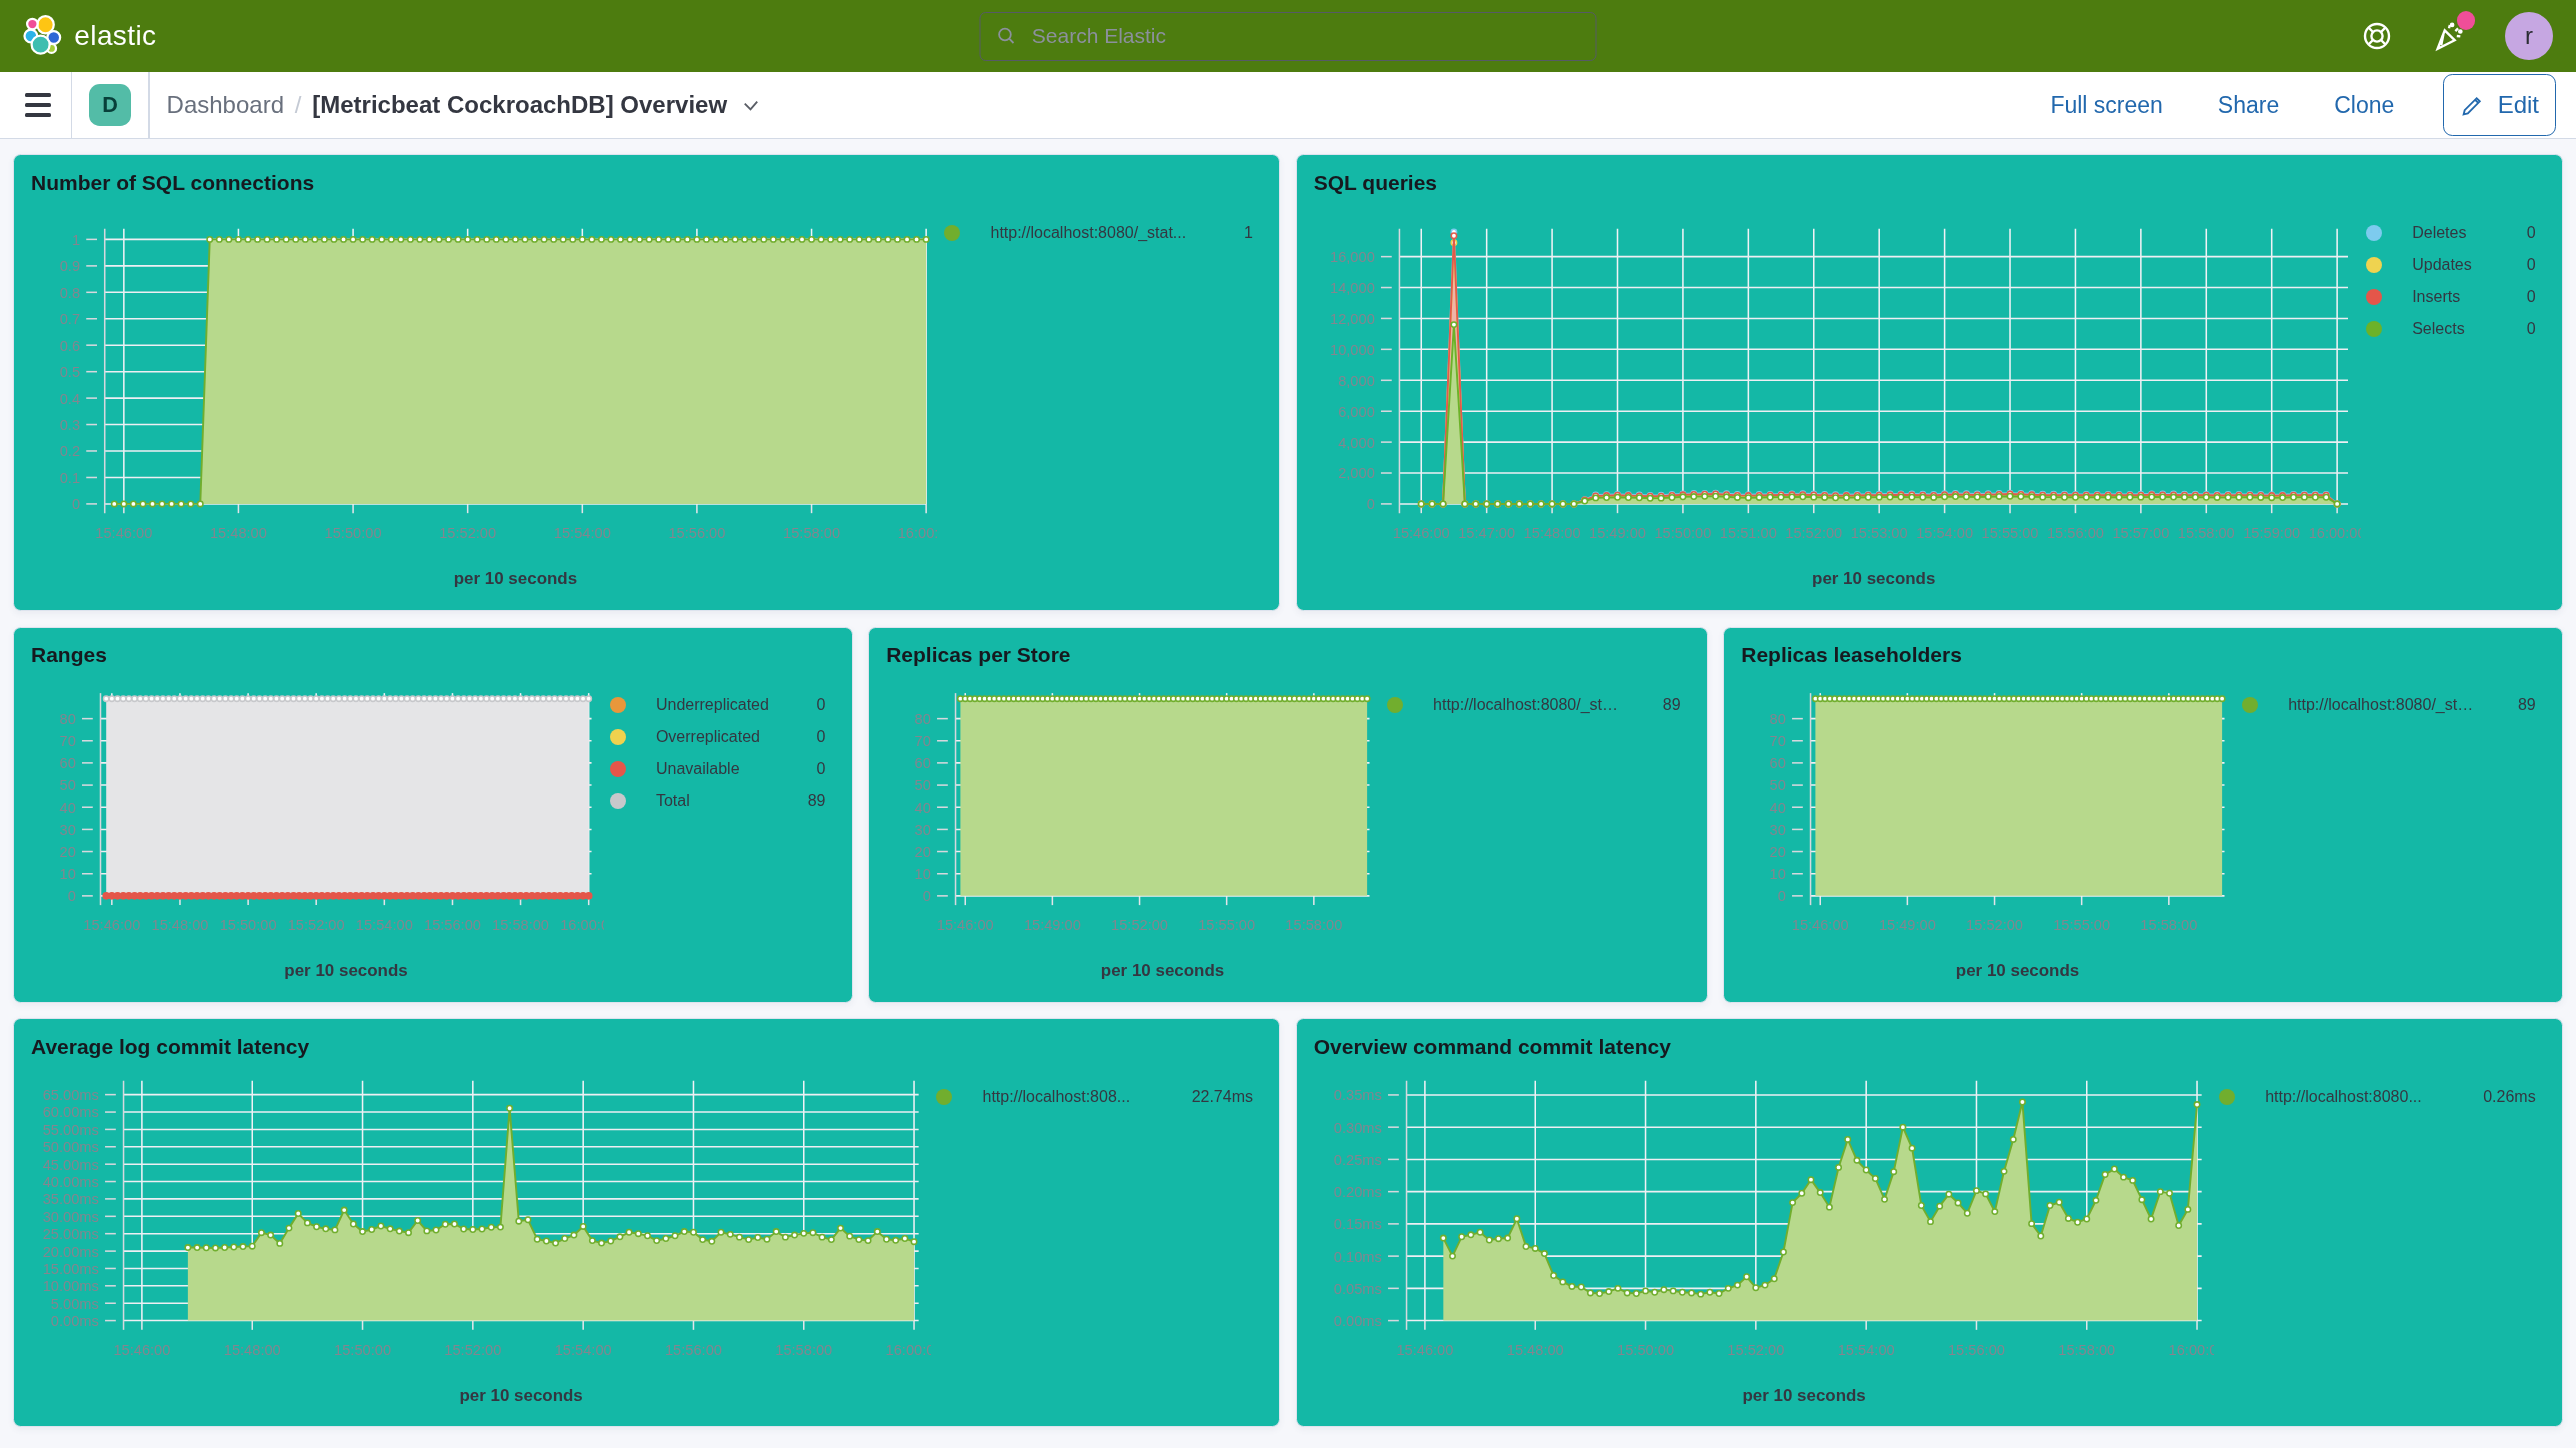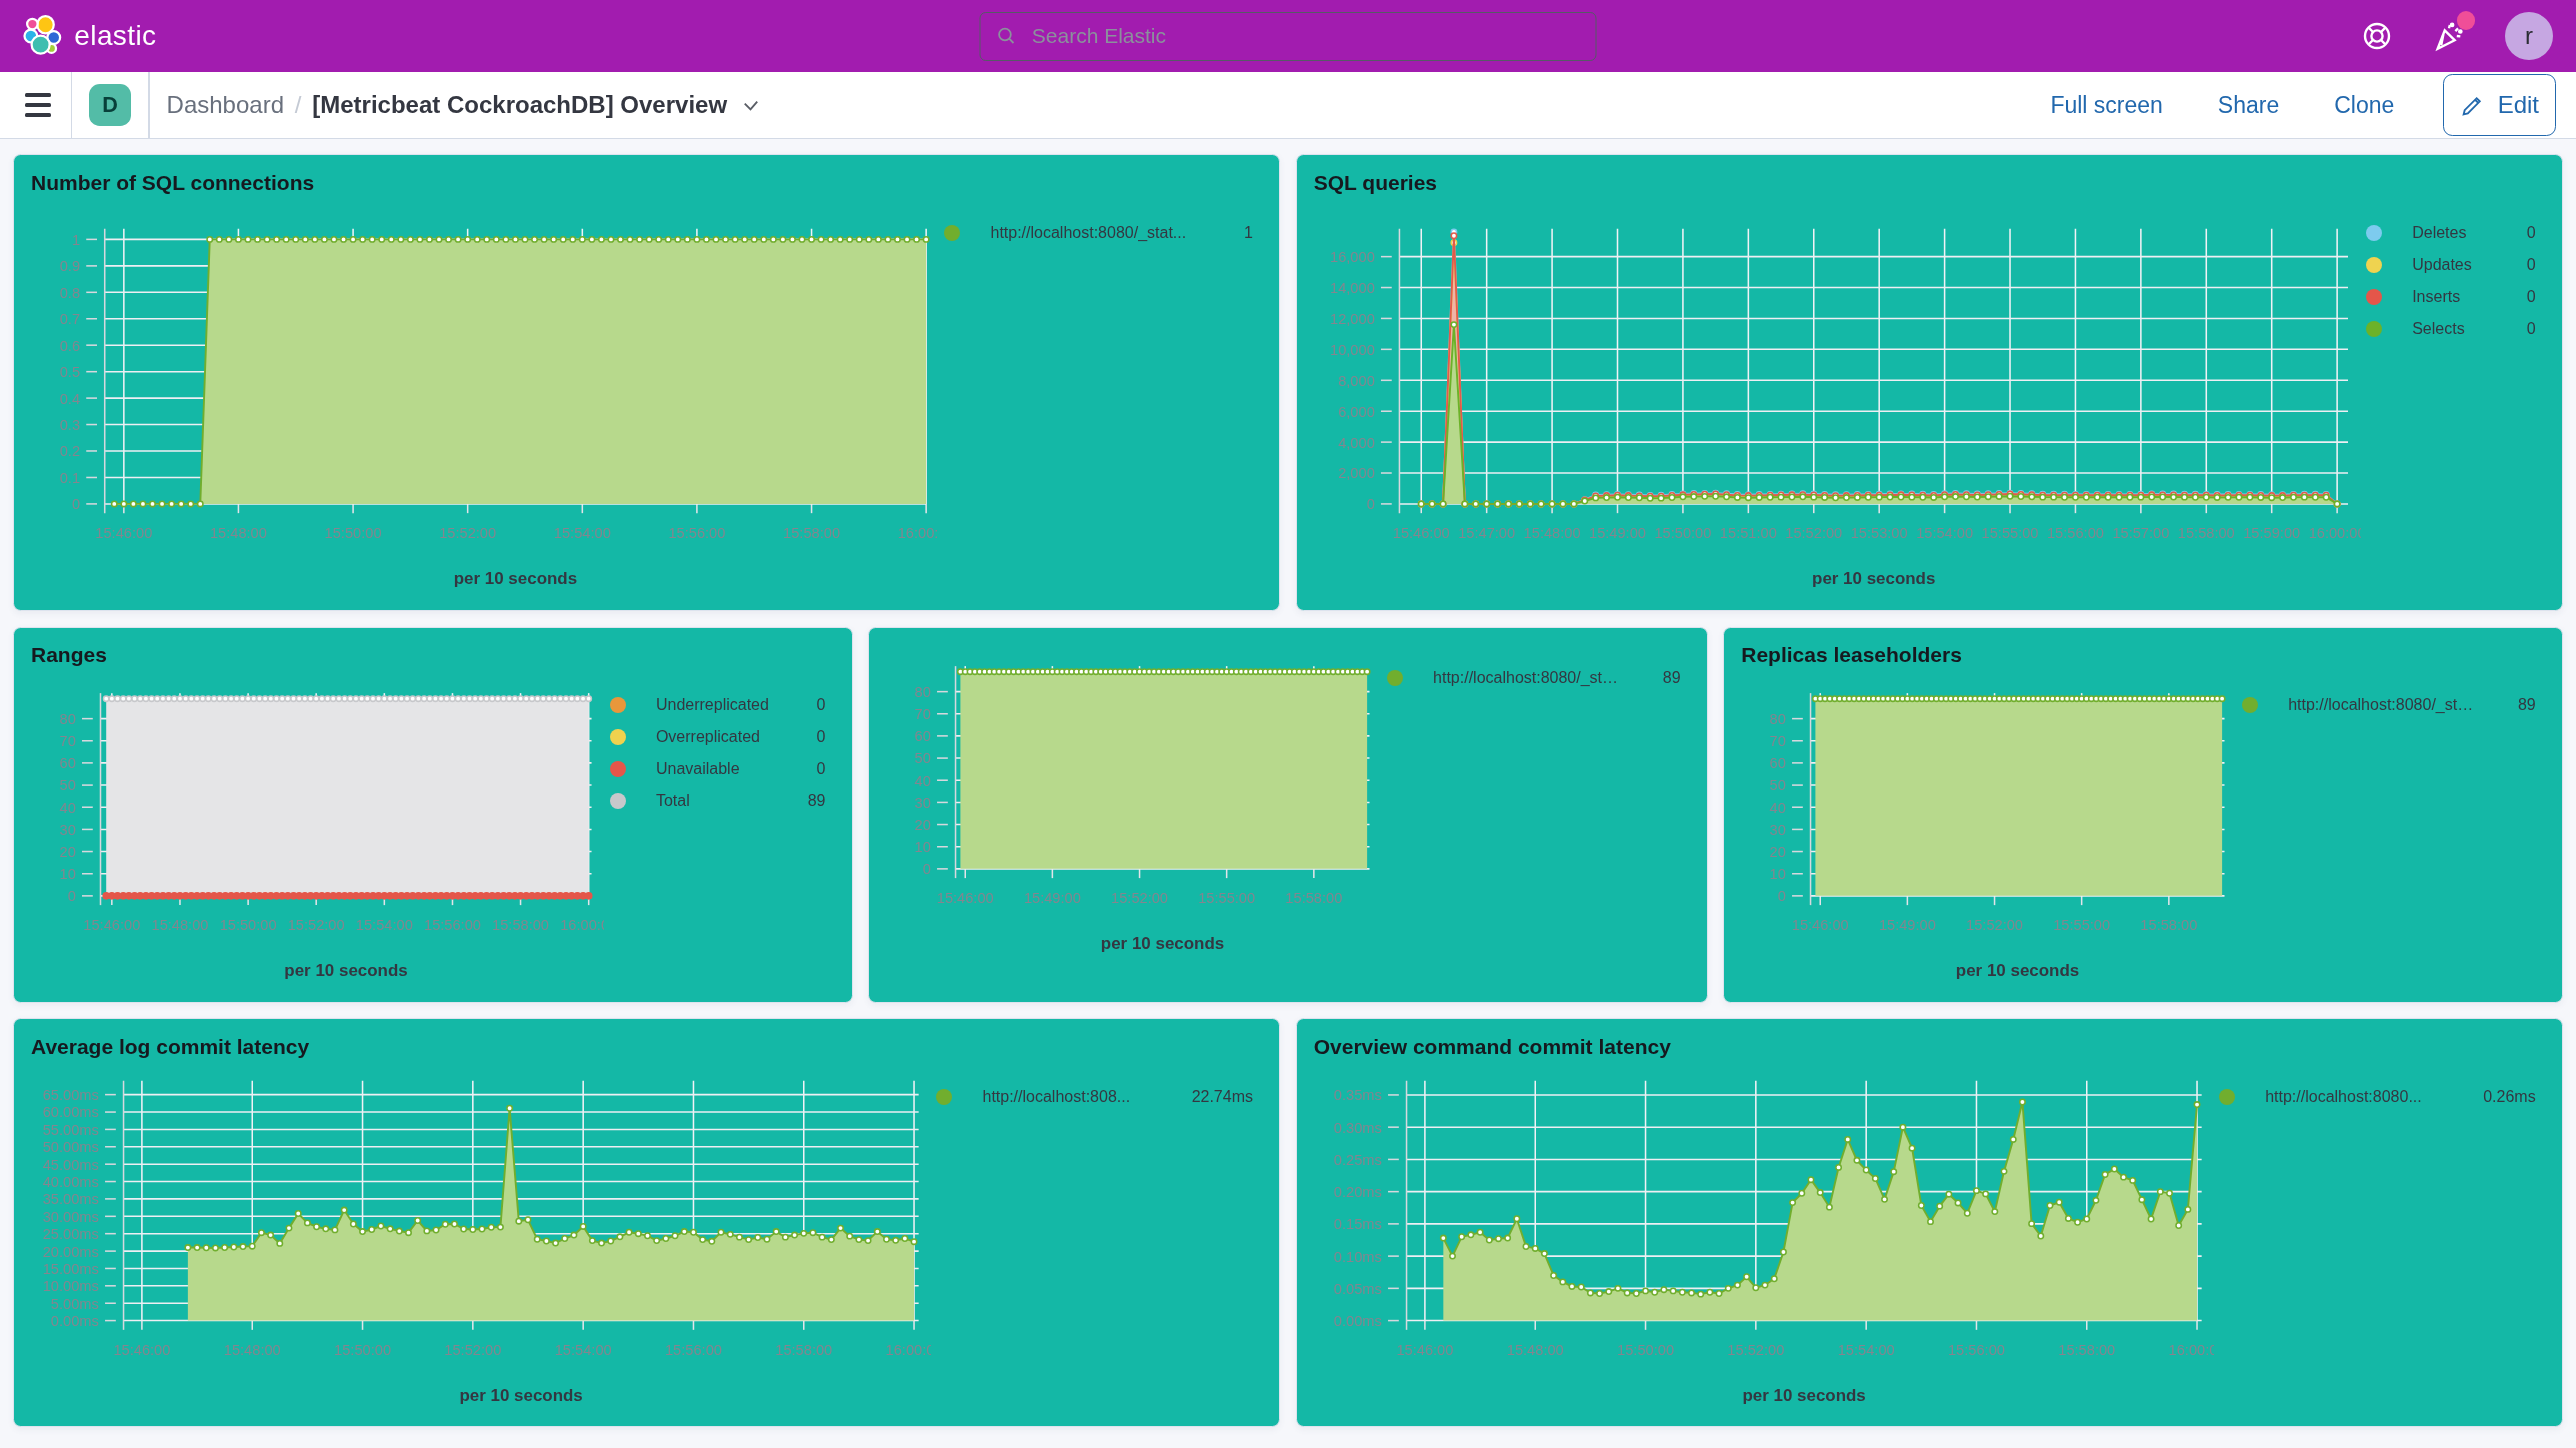--- a/index.html
+++ b/index.html
@@ -1,18 +1,18 @@
 <!DOCTYPE html>
 <html style="font-size:12.3px"><head>
 <meta charset="utf-8">
 <style>
   html,body{margin:0;padding:0;width:2576px;height:1448px;overflow:hidden;
     font-family:"Liberation Sans", sans-serif;background:#F6F7FB;}
   
-  .topbar{height:72px;background:#a21caf;display:flex;align-items:center;padding:0 23px;position:relative;}
+  .topbar{height:72px;background:#4d7c0f;display:flex;align-items:center;padding:0 23px;position:relative;}
   .brand{display:flex;align-items:center;gap:12.3px;}
   .brand-name{color:#fff;font-size:28px;letter-spacing:0.4px;}
   .search-box{position:absolute;left:50%;transform:translateX(-50%);width:617px;height:49px;
     border:1.5px solid #565A66;border-radius:6.2px;display:flex;align-items:center;gap:12.3px;padding:0 15.4px;box-sizing:border-box;}
   .search-box input{flex:1;background:transparent;border:none;outline:none;color:#d4dae5;font-size:21px;font-family:inherit;}
   .search-box input::placeholder{color:#8B909C;}
   .top-icons{margin-left:auto;display:flex;align-items:center;gap:39px;}
   .icon-btn{background:none;border:none;padding:0;cursor:pointer;position:relative;display:flex;}
   .notif-dot{position:absolute;top:-7.7px;right:-9.3px;width:18.5px;height:18.5px;border-radius:50%;background:#F04E98;}
   .avatar{width:48px;height:48px;border-radius:50%;background:#C6A7E2;color:#2B2D33;font-size:24px;
@@ -1176,20 +1176,21 @@
           <div class="leg-item">
             <span class="leg-dot" style="background: rgb(199, 200, 203);"></span>
             <span class="leg-label">Total</span>
             <span class="leg-val">89</span>
           </div>
         </aside>
     </div>
   </section>
 
   <section class="panel span2">
+    <h3 class="panel-title">Replicas per Store</h3>
     <div class="chart-row">
       <div class="chart-area"><svg width="496" height="323" viewBox="0 0 643 419">
             <line x1="102.6" y1="30" x2="102.6" y2="293" stroke="#F0F2F6" stroke-width="2"></line>
             <line x1="102.6" y1="293" x2="102.6" y2="305" stroke="#E2E4E9" stroke-width="2"></line>
             <text x="102.6" y="337" text-anchor="middle" class="xt">15:46:00</text>
             <line x1="215.6" y1="30" x2="215.6" y2="293" stroke="#F0F2F6" stroke-width="2"></line>
             <line x1="215.6" y1="293" x2="215.6" y2="305" stroke="#E2E4E9" stroke-width="2"></line>
             <text x="215.6" y="337" text-anchor="middle" class="xt">15:49:00</text>
             <line x1="328.7" y1="30" x2="328.7" y2="293" stroke="#F0F2F6" stroke-width="2"></line>
             <line x1="328.7" y1="293" x2="328.7" y2="305" stroke="#E2E4E9" stroke-width="2"></line>

